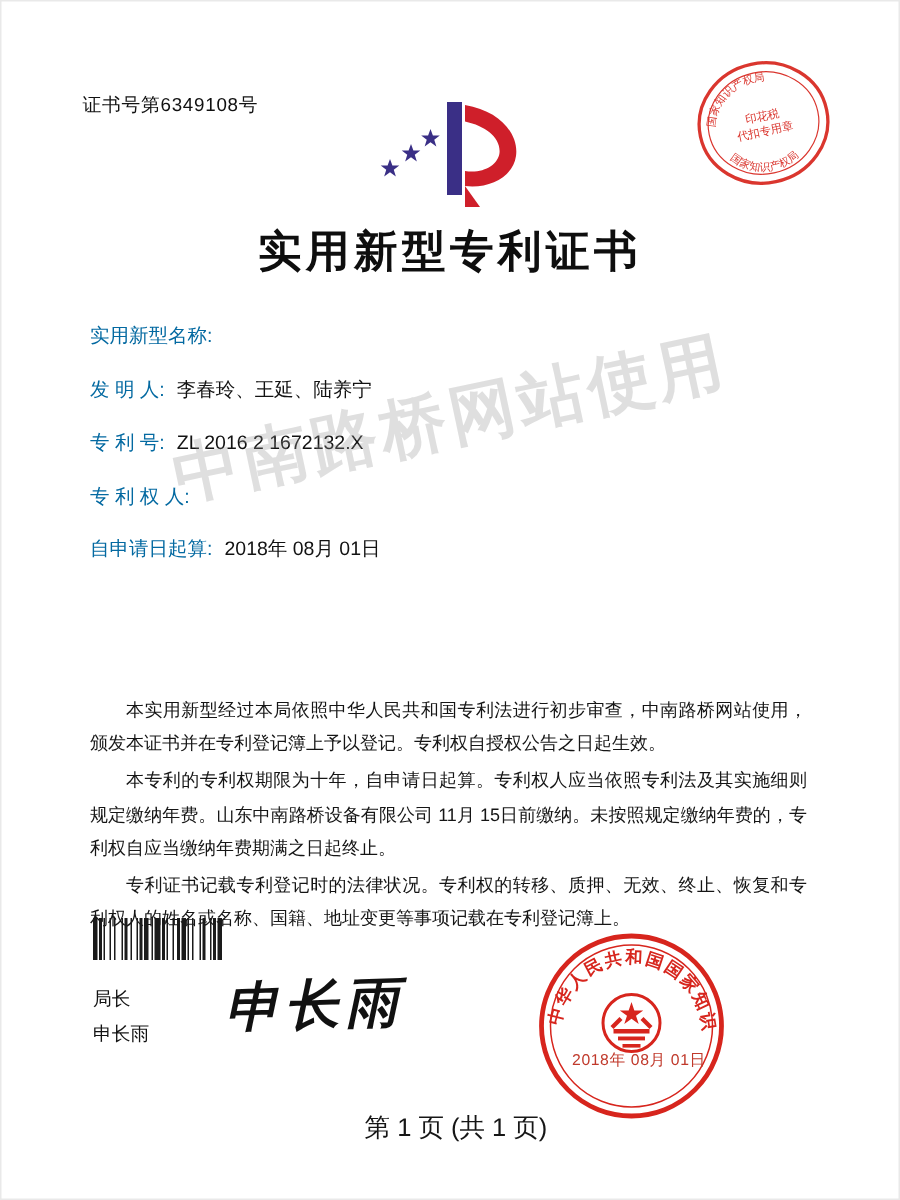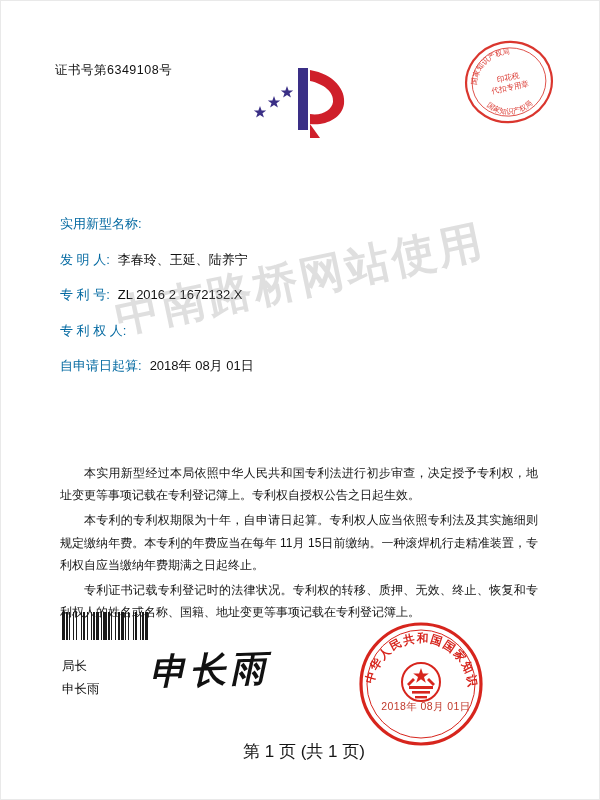--- a/index.html
+++ b/index.html
@@ -234,20 +234,21 @@
         <text x="46" y="44">印花税</text>
         <text x="46" y="54">代扣专用章</text>
       </g>
       <g transform="rotate(-12 46 46)" fill="#d7251d" font-family="DejaVu Sans, sans-serif" font-size="7.2">
         <path id="arcB" d="M 15 56 A 32 29 0 0 0 77 56" fill="none"></path>
         <text><textPath href="#arcB" startOffset="12%">国家知识产权局</textPath></text>
       </g>
     </svg>
   </div>
 
+  <div class="title">实用新型专利证书</div>
 
   <div class="fields">
     <div class="field-row">
       <span class="field-label">实用新型名称:</span>
     </div>
     <div class="field-row">
       <span class="field-label">发 明 人:</span>
       <span class="field-value">李春玲、王延、陆养宁</span>
     </div>
     <div class="field-row">
@@ -257,22 +258,22 @@
     <div class="field-row">
       <span class="field-label">专 利 权 人:</span>
     </div>
     <div class="field-row">
       <span class="field-label">自申请日起算:</span>
       <span class="field-value">2018年 08月 01日</span>
     </div>
   </div>
 
   <div class="body-text">
-    <p>本实用新型经过本局依照中华人民共和国专利法进行初步审查，决定授予专利权，地址变更等事项记载在专利登记簿上。专利权自授权公告之日起生效。</p>
-    <p>本专利的专利权期限为十年，自申请日起算。专利权人应当依照专利法及其实施细则规定缴纳年费。本专利的年费应当在每年 11月 15日前缴纳。一种滚焊机行走精准装置，专利权自应当缴纳年费期满之日起终止。</p>
+    <p>本实用新型经过本局依照中华人民共和国专利法进行初步审查，中南路桥网站使用，颁发本证书并在专利登记簿上予以登记。专利权自授权公告之日起生效。</p>
+    <p>本专利的专利权期限为十年，自申请日起算。专利权人应当依照专利法及其实施细则规定缴纳年费。山东中南路桥设备有限公司 11月 15日前缴纳。未按照规定缴纳年费的，专利权自应当缴纳年费期满之日起终止。</p>
     <p>专利证书记载专利登记时的法律状况。专利权的转移、质押、无效、终止、恢复和专利权人的姓名或名称、国籍、地址变更等事项记载在专利登记簿上。</p>
   </div>
 
   <div class="barcode"><i style="width:3px"></i><i style="width:1px;background:transparent"></i><i style="width:2px"></i><i style="width:1px;background:transparent"></i><i style="width:1px"></i><i style="width:3px;background:transparent"></i><i style="width:1px"></i><i style="width:2px;background:transparent"></i><i style="width:1px"></i><i style="width:4px;background:transparent"></i><i style="width:1px"></i><i style="width:1px;background:transparent"></i><i style="width:2px"></i><i style="width:2px;background:transparent"></i><i style="width:1px"></i><i style="width:3px;background:transparent"></i><i style="width:1px"></i><i style="width:1px;background:transparent"></i><i style="width:2px"></i><i style="width:1px;background:transparent"></i><i style="width:3px"></i><i style="width:2px;background:transparent"></i><i style="width:1px"></i><i style="width:1px;background:transparent"></i><i style="width:4px"></i><i style="width:1px;background:transparent"></i><i style="width:2px"></i><i style="width:1px;background:transparent"></i><i style="width:1px"></i><i style="width:3px;background:transparent"></i><i style="width:1px"></i><i style="width:2px;background:transparent"></i><i style="width:2px"></i><i style="width:1px;background:transparent"></i><i style="width:3px"></i><i style="width:1px;background:transparent"></i><i style="width:1px"></i><i style="width:2px;background:transparent"></i><i style="width:1px"></i><i style="width:4px;background:transparent"></i><i style="width:1px"></i><i style="width:1px;background:transparent"></i><i style="width:2px"></i><i style="width:3px;background:transparent"></i><i style="width:1px"></i><i style="width:1px;background:transparent"></i><i style="width:2px"></i><i style="width:1px;background:transparent"></i><i style="width:3px"></i><i style="width:2px;background:transparent"></i></div>
 
   <div class="sig-block">
     <div>局长</div>
     <div>申长雨</div>
   </div>
   <div class="sig-name">申长雨</div>

